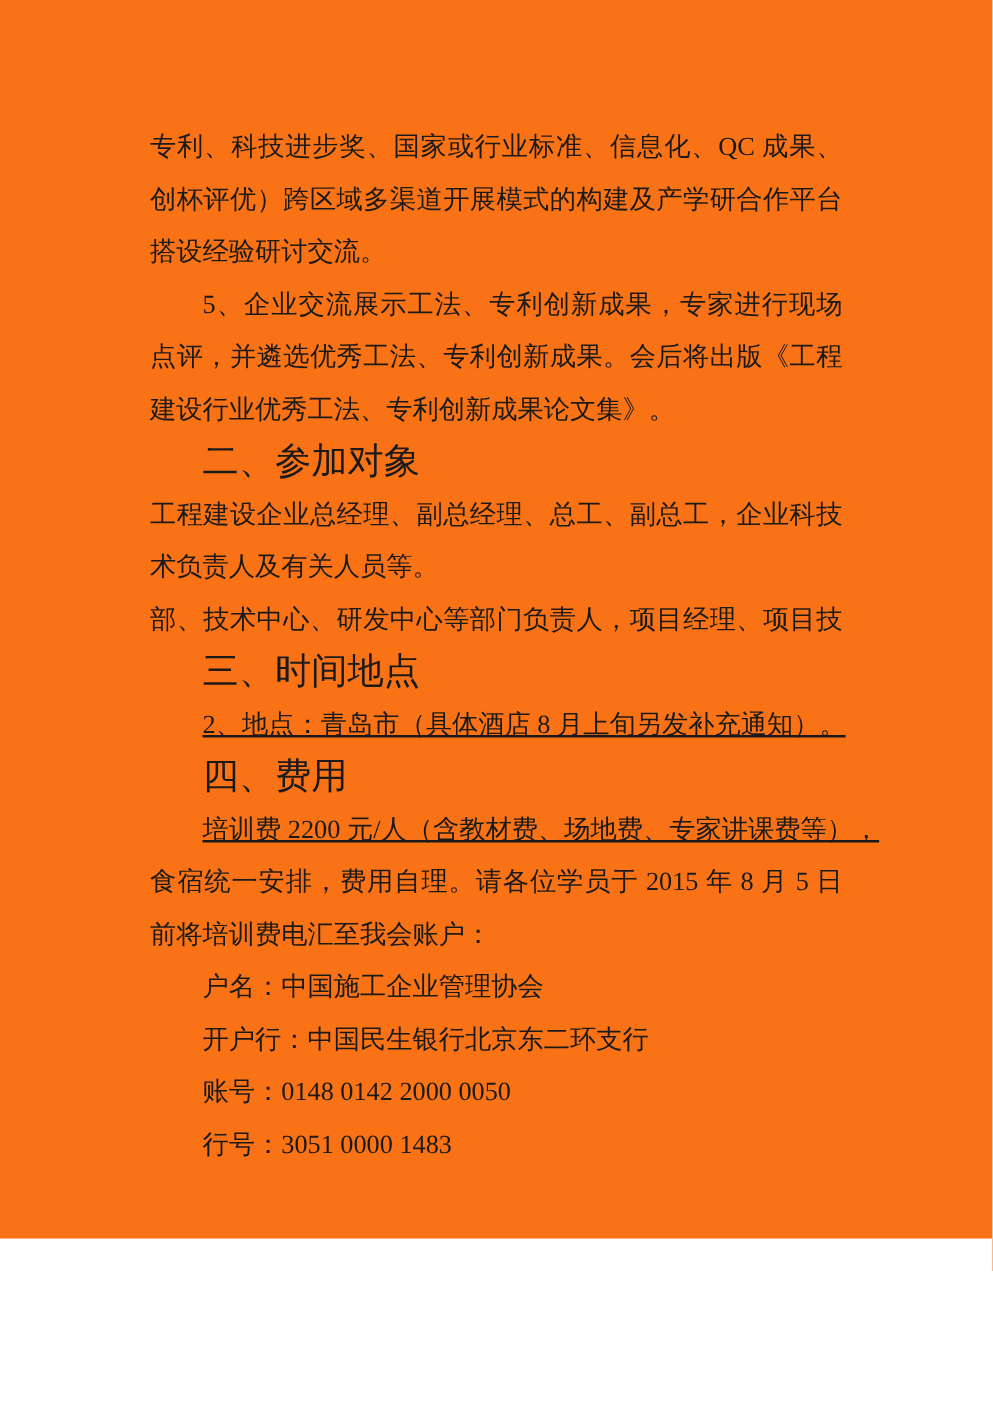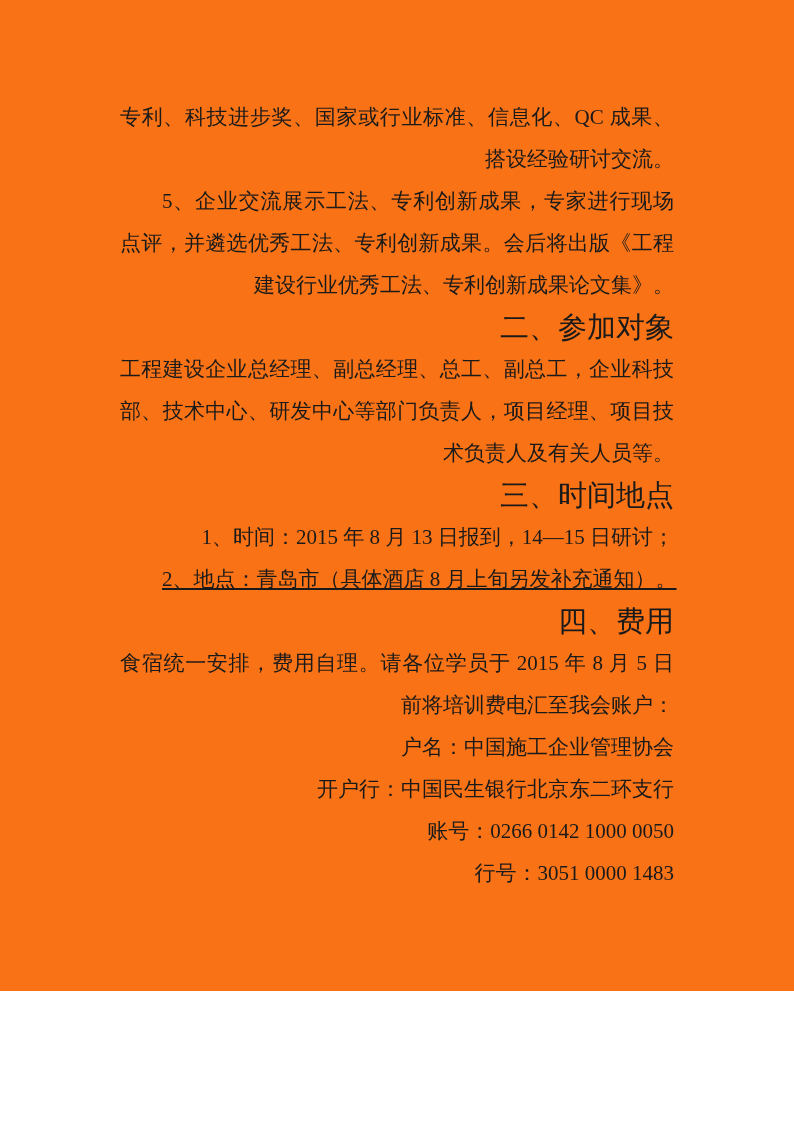--- a/index.html
+++ b/index.html
@@ -21,21 +21,21 @@
     left: 120px;
     top: 96px;
     width: 554px;
   }
   
   .ln {
     height: 42px;
     line-height: 42px;
     font-size: 21px;
     white-space: nowrap;
-    text-align: right;
+    text-align: left;
   }
   
   .jl {
     white-space: normal;
     text-align: justify;
     text-align-last: justify;
   }
   
   .ind {
     text-indent: 42px;
@@ -63,33 +63,34 @@
     font-family: "Liberation Serif", serif;
     color: #1a1a1a;
   }
 </style>
 </head>
 <body>
 
 <div class="page">
   <div class="content">
     <div class="ln jl">专利、科技进步奖、国家或行业标准、信息化、QC 成果、</div>
+    <div class="ln jl">创杯评优）跨区域多渠道开展模式的构建及产学研合作平台</div>
     <div class="ln">搭设经验研讨交流。</div>
     <div class="ln jl ind">5、企业交流展示工法、专利创新成果，专家进行现场</div>
     <div class="ln jl">点评，并遴选优秀工法、专利创新成果。会后将出版《工程</div>
     <div class="ln">建设行业优秀工法、专利创新成果论文集》。</div>
     <div class="ln hd ind">二、参加对象</div>
     <div class="ln jl">工程建设企业总经理、副总经理、总工、副总工，企业科技</div>
+    <div class="ln">术负责人及有关人员等。</div>
     <div class="ln jl">部、技术中心、研发中心等部门负责人，项目经理、项目技</div>
-    <div class="ln">术负责人及有关人员等。</div>
     <div class="ln hd ind">三、时间地点</div>
-    <div class="ln ind">1、时间：2015 年 8 月 13 日报到，14—15 日研讨；</div>
     <div class="ln ind ovf">2、地点：青岛市（具体酒店 8 月上旬另发补充通知）。</div>
     <div class="ln hd ind">四、费用</div>
+    <div class="ln ind ovf">培训费 2200 元/人（含教材费、场地费、专家讲课费等），</div>
     <div class="ln jl">食宿统一安排，费用自理。请各位学员于 2015 年 8 月 5 日</div>
     <div class="ln">前将培训费电汇至我会账户：</div>
     <div class="ln ind">户名：中国施工企业管理协会</div>
     <div class="ln ind">开户行：中国民生银行北京东二环支行</div>
-    <div class="ln ind">账号：0266 0142 1000 0050</div>
+    <div class="ln ind">账号：0148 0142 2000 0050</div>
     <div class="ln ind">行号：3051 0000 1483</div>
   </div>
   <div class="page-number">4</div>
 </div>
 
 </body></html>

